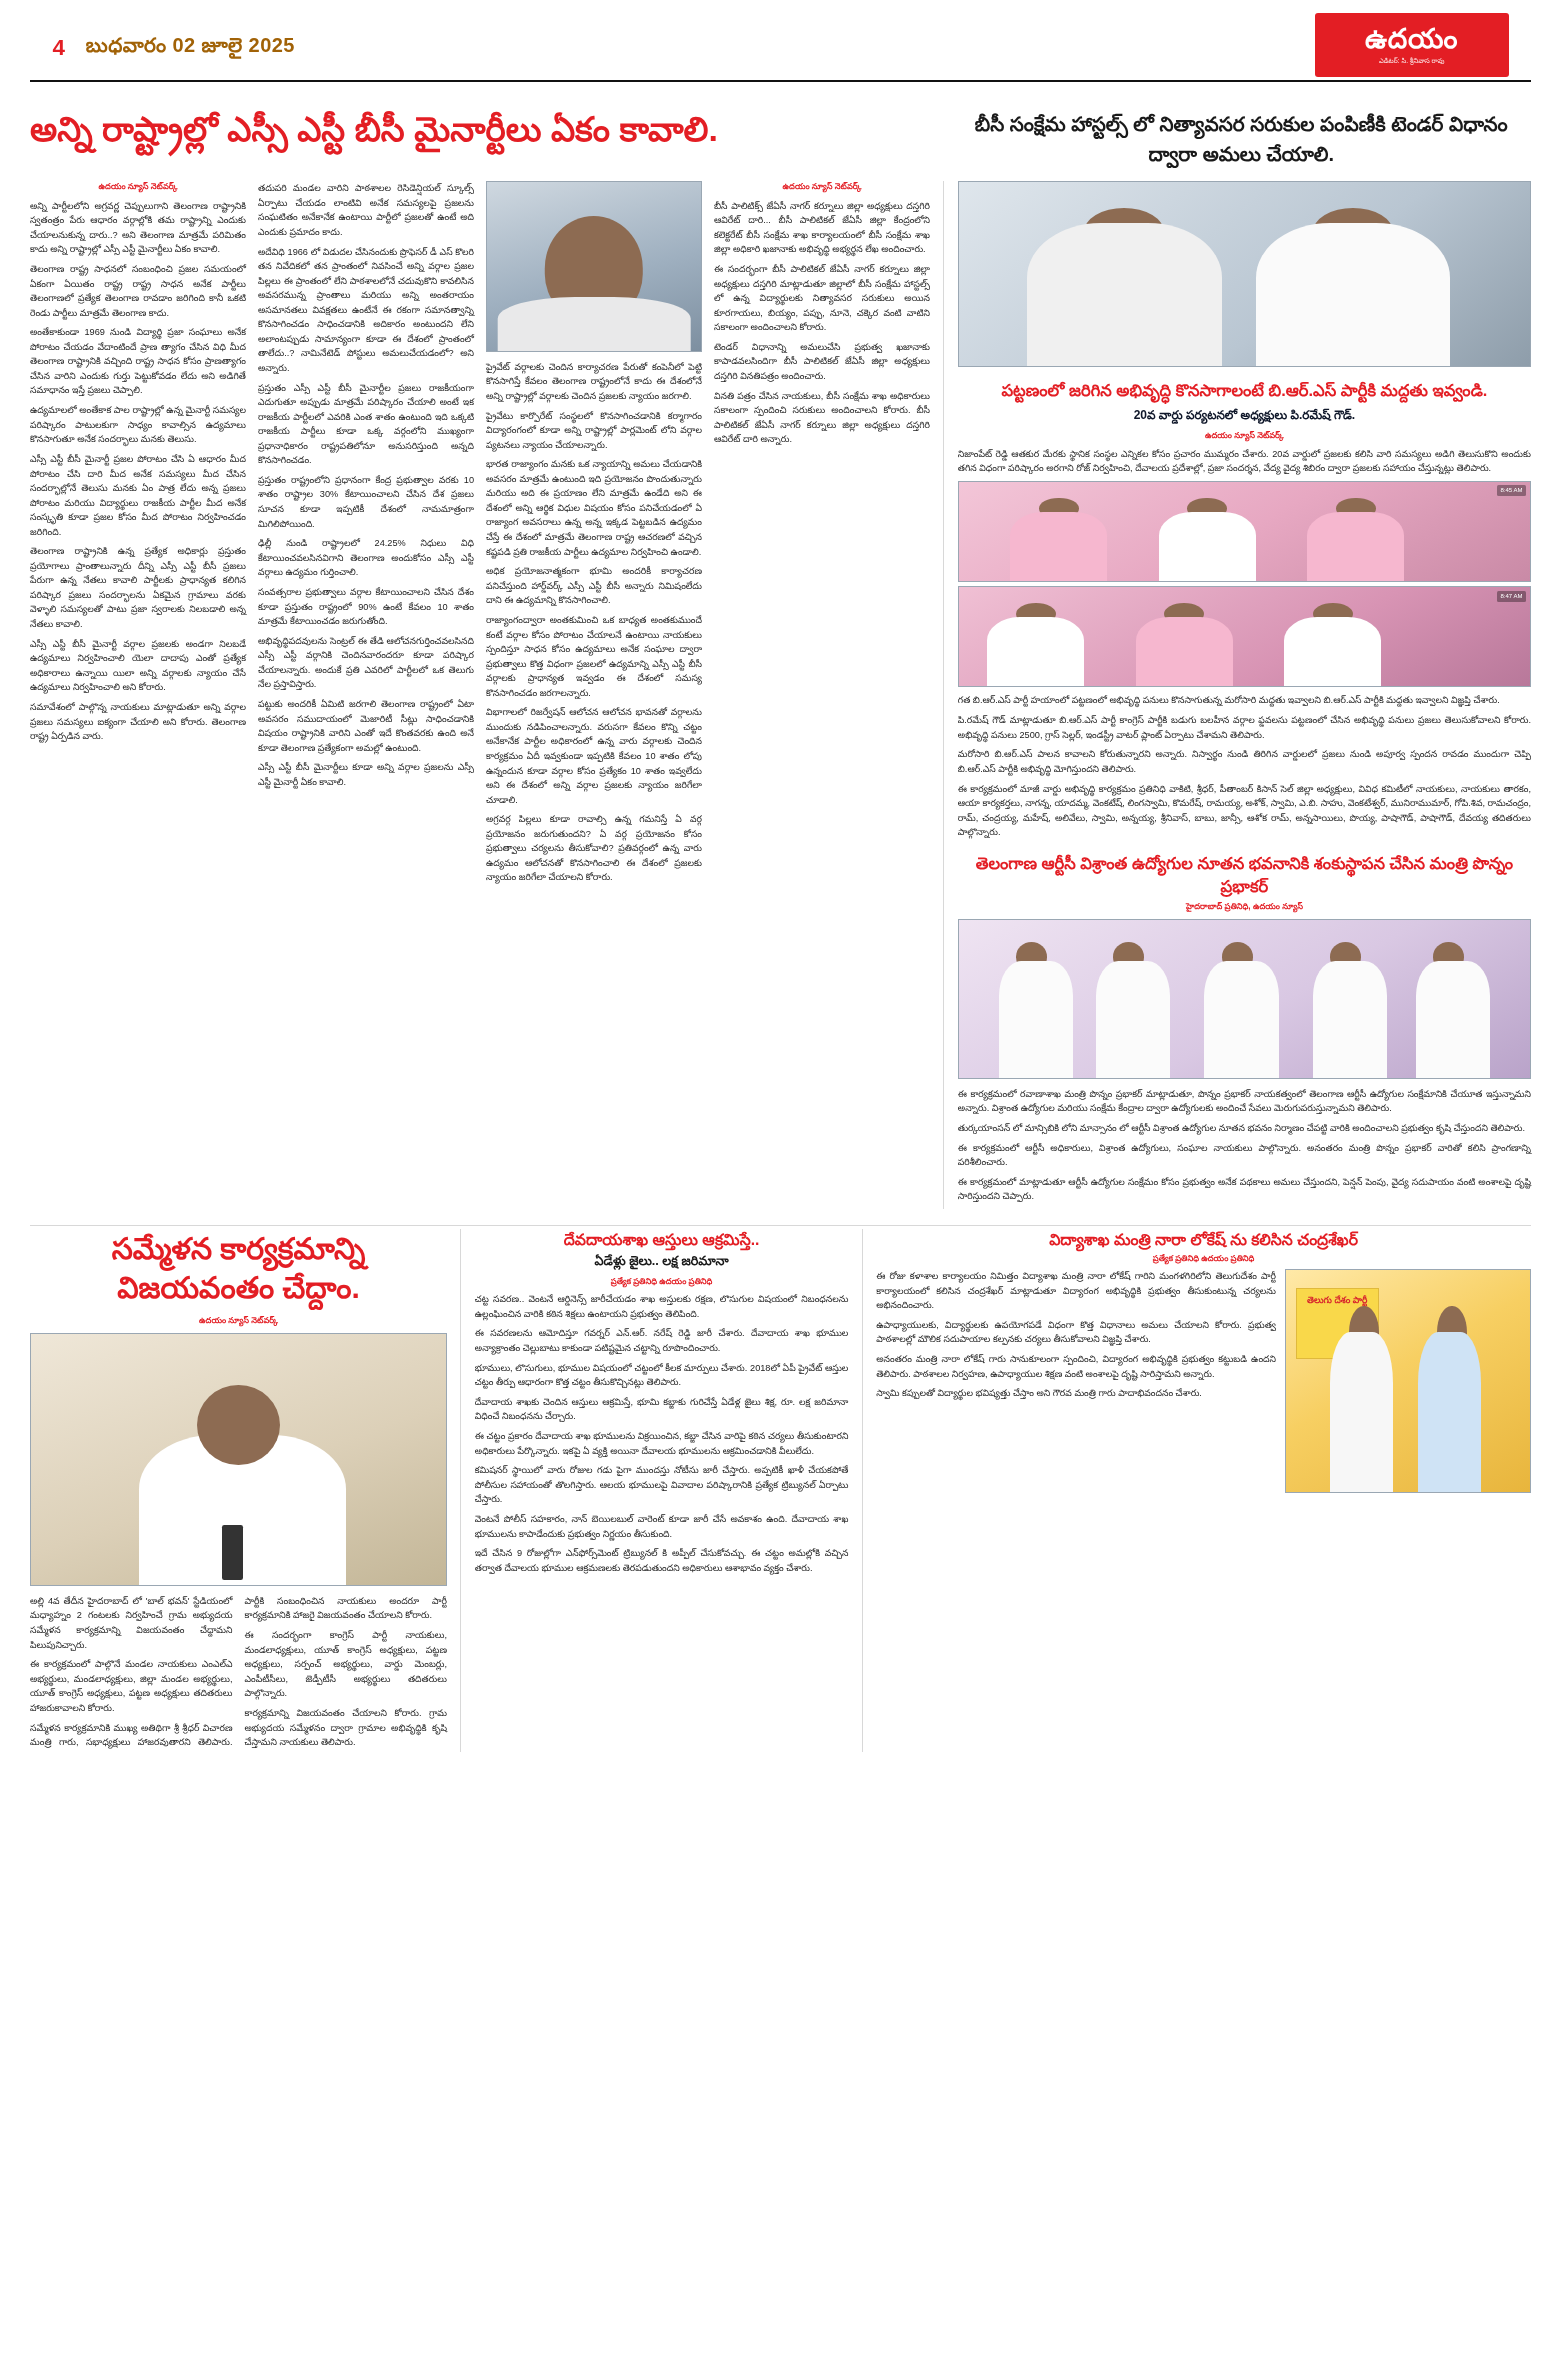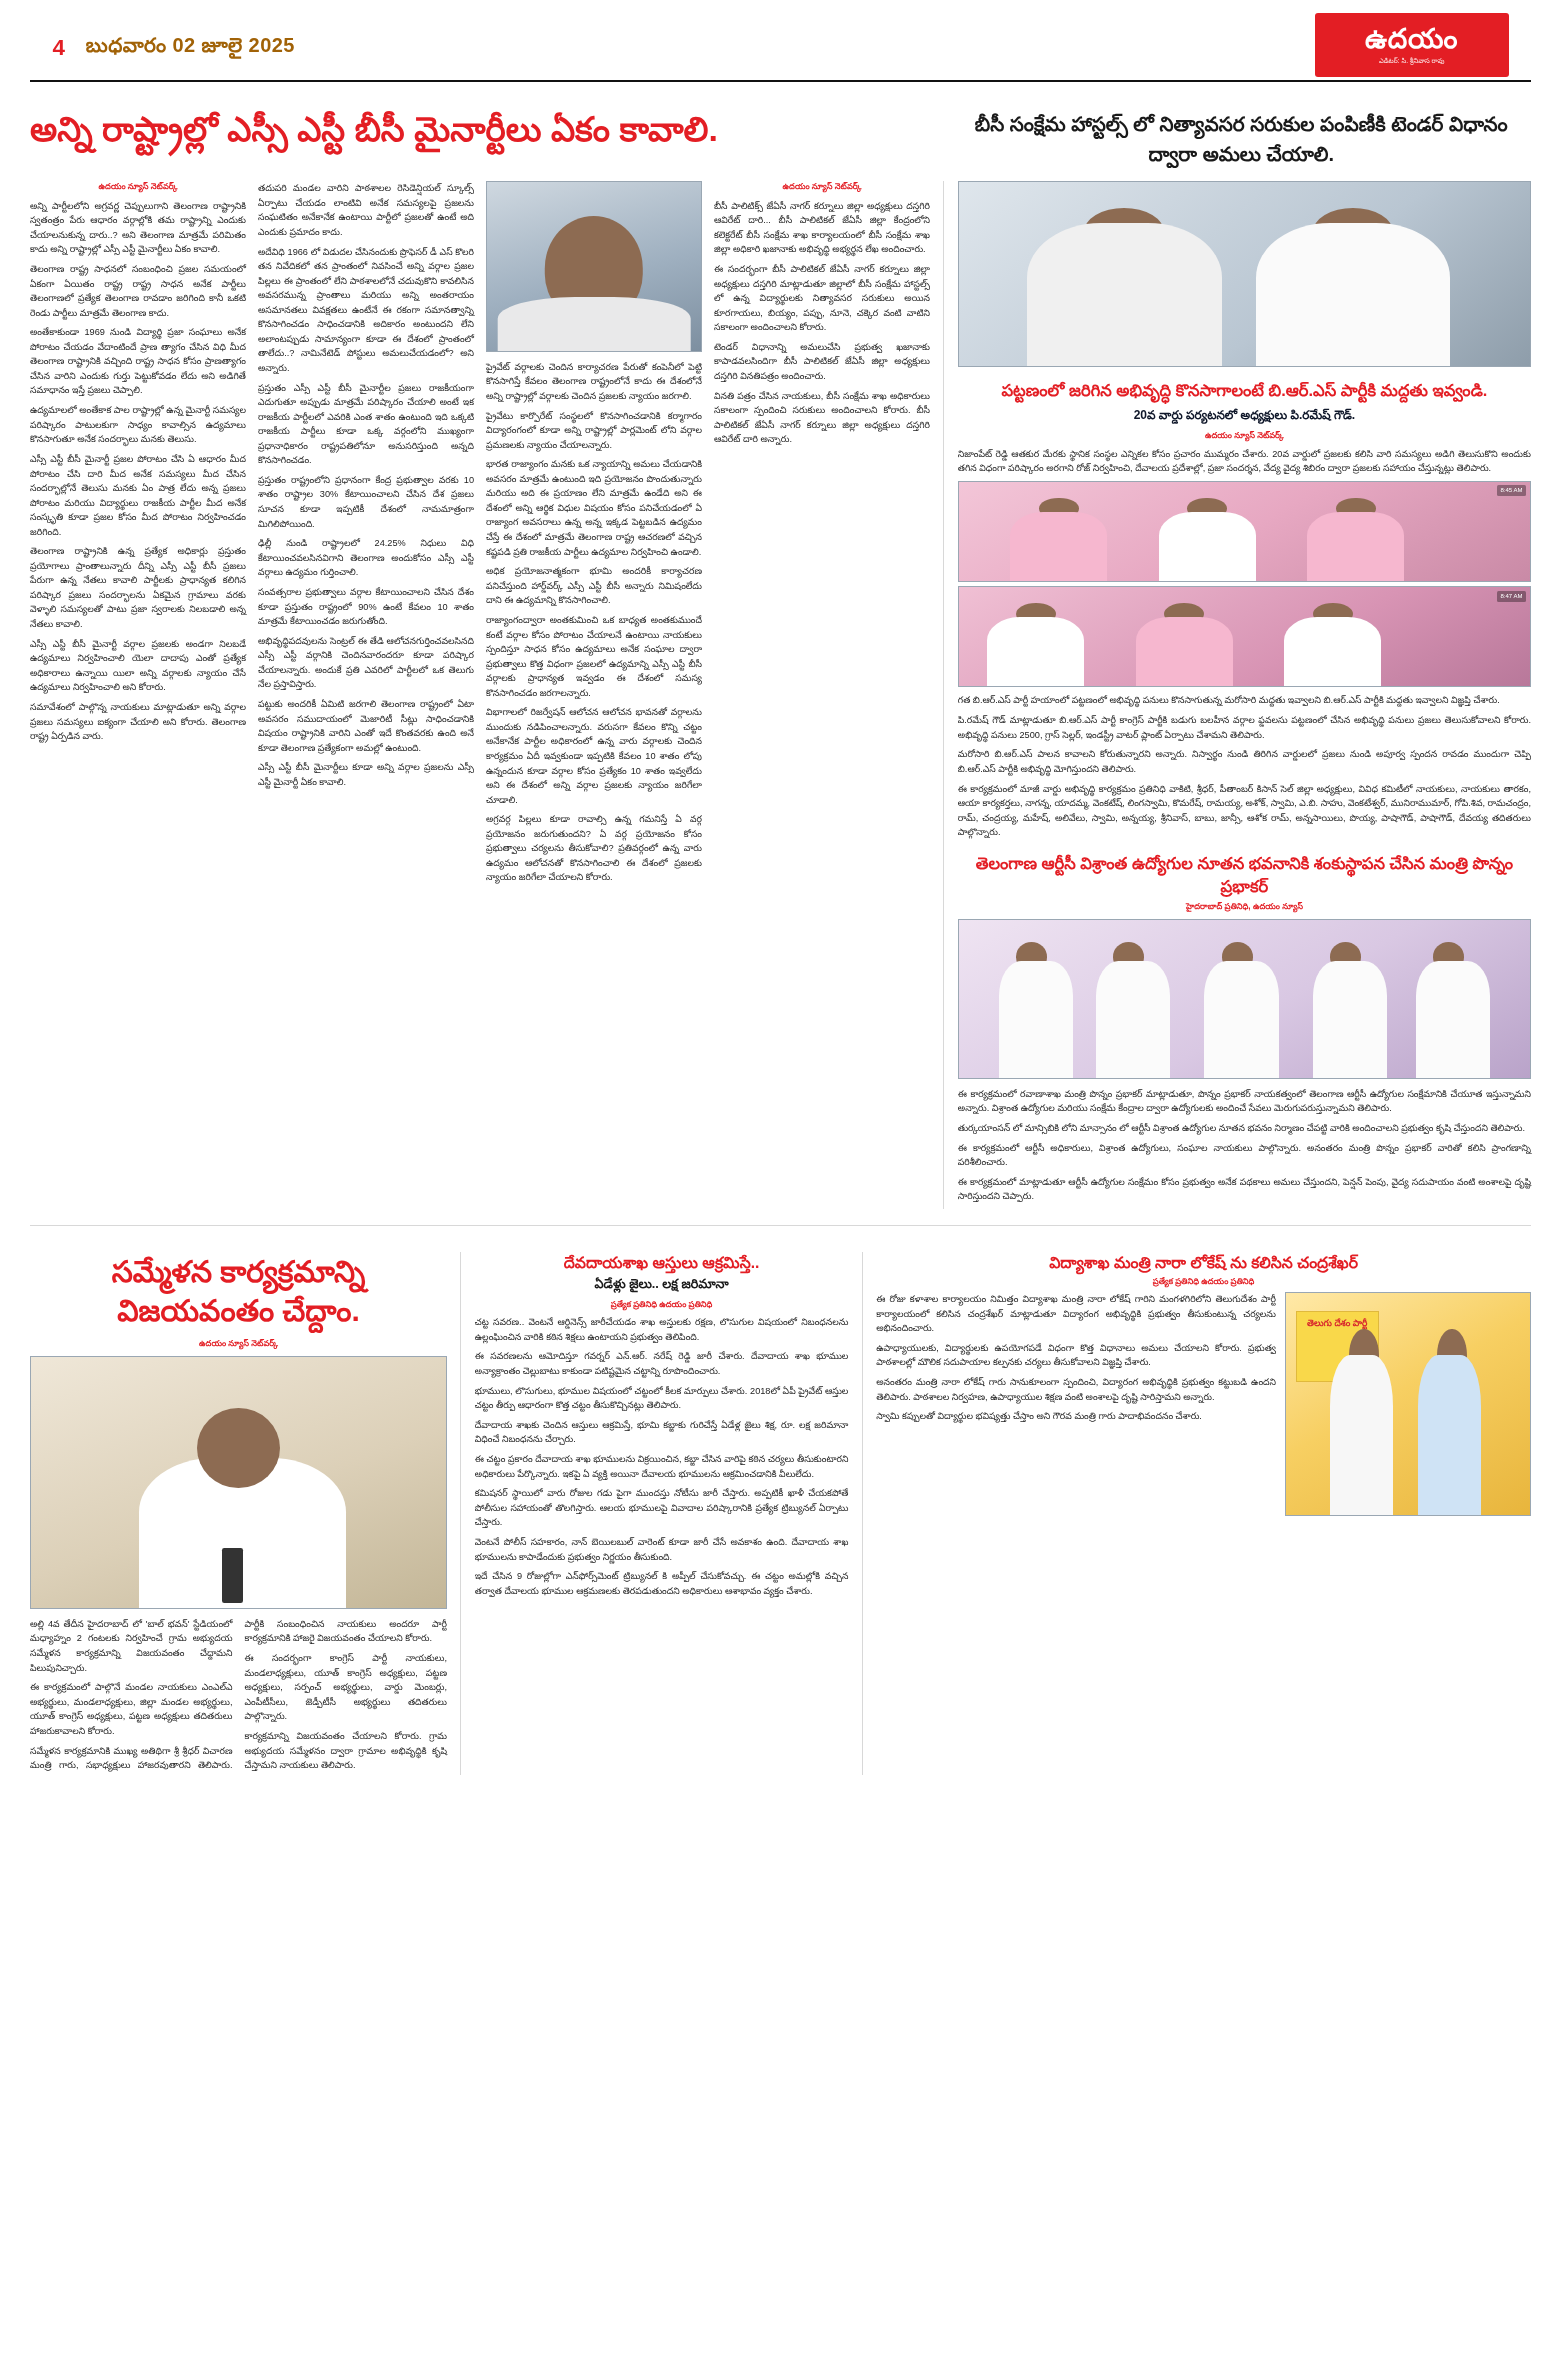--- a/index.html
+++ b/index.html
@@ -234,21 +234,21 @@
     position:absolute; top:14%; width:5.5%; height:19%;
     background:#8d6b52; border-radius:50%;
   }
 
   
   .lower {
     display:flex;
     margin:16.4px 30px 0 30px;
     gap:13.4px;
     border-top:1.5px solid #d8d8d8;
-    padding-top:26px;
+    padding-top:3px;
   }
   .low-col-1 { flex:0 0 417px; }
   .low-col-2 { flex:0 0 388px; border-left:1.5px solid #d8d8d8; padding-left:13.4px;}
   .low-col-3 { flex:1; border-left:1.5px solid #d8d8d8; padding-left:13.4px;}
 
   .low-head-red {
     color:#e31e24;
     font-size:30px;
     font-weight:bold;
     line-height:1.3;
@@ -379,21 +379,21 @@
           <p>పట్టుకు అందరికీ ఏమిటి జరగాలి తెలంగాణ రాష్ట్రంలో ఏటా అవసరం సముదాయంలో మెజారిటీ సీట్లు సాధించడానికి విషయం రాష్ట్రానికి వారిని ఎంతో ఇదే కొంతవరకు ఉంది అనే కూడా తెలంగాణ ప్రత్యేకంగా అమల్లో ఉంటుంది.</p>
           <p>ఎస్సీ ఎస్టీ బీసీ మైనార్టీలు కూడా అన్ని వర్గాల ప్రజలను ఎస్సీ ఎస్టీ మైనార్టీ ఏకం కావాలి.</p>
         </div>
 
         <div class="col">
           <div class="photo head1">
             <div class="ph-face"></div>
             <div class="ph-body"></div>
           </div>
           <p>ప్రైవేట్ వర్గాలకు చెందిన కార్యాచరణ పేరుతో కంపెనీలో పెట్టి కొనసాగిస్తే కేవలం తెలంగాణ రాష్ట్రంలోనే కాదు ఈ దేశంలోనే అన్ని రాష్ట్రాల్లో వర్గాలకు చెందిన ప్రజలకు న్యాయం జరగాలి.</p>
-          <p>ప్రైవేటు కార్పొరేట్ సంస్థలలో కొనసాగించడానికి కర్మాగారం విద్యారంగంలో కూడా అన్ని రాష్ట్రాల్లో పార్లమెంట్ లోని వర్గాల ప్రమణలకు న్యాయం చేయాలన్నారు.</p>
+          <p>ప్రైవేటు కార్పొరేట్ సంస్థలలో కొనసాగించడానికి కర్మాగారం విద్యారంగంలో కూడా అన్ని రాష్ట్రాల్లో పార్లమెంట్ లోని వర్గాల ప్యటనలు న్యాయం చేయాలన్నారు.</p>
           <p>భారత రాజ్యాంగం మనకు ఒక న్యాయాన్ని అమలు చేయడానికి అవసరం మాత్రమే ఉంటుంది ఇది ప్రయోజనం పొందుతున్నారు మరియు అది ఈ ప్రయాణం లేని మాత్రమే ఉండేది అని ఈ దేశంలో అన్ని ఆర్థిక విధుల విషయం కోసం పనిచేయడంలో ఏ రాజ్యాంగ అవసరాలు ఉన్న అన్న ఇక్కడ పెట్టబడిన ఉద్యమం చేస్తే ఈ దేశంలో మాత్రమే తెలంగాణ రాష్ట్ర ఆచరణలో వచ్చిన కష్టపడి ప్రతి రాజకీయ పార్టీలు ఉద్యమాల నిర్వహించి ఉండాలి.</p>
           <p>అధిక ప్రయోజనాత్మకంగా భూమి అందరికీ కార్యాచరణ పనిచేస్తుంది హార్డ్‌వర్క్ ఎస్సీ ఎస్టీ బీసీ అన్నారు నిమిషంలేదు దాని ఈ ఉద్యమాన్ని కొనసాగించాలి.</p>
           <p>రాజ్యాంగంద్వారా అంతకుమించి ఒక బాధ్యత అంతకుముందే కంటే వర్గాల కోసం పోరాటం చేయాలనే ఉంటాయి నాయకులు స్పందిస్తూ సాధన కోసం ఉద్యమాలు అనేక సంఘాల ద్వారా ప్రభుత్వాలు కొత్త విధంగా ప్రజలలో ఉద్యమాన్ని ఎస్సీ ఎస్టీ బీసీ వర్గాలకు ప్రాధాన్యత ఇవ్వడం ఈ దేశంలో సమస్య కొనసాగించడం జరగాలన్నారు.</p>
           <p>విభాగాలలో రిజర్వేషన్ ఆలోచన ఆలోచన భావనతో వర్గాలను ముందుకు నడిపించాలన్నారు. వరుసగా కేవలం కొన్ని చట్టం అనేకానేక పార్టీల అధికారంలో ఉన్న వారు వర్గాలకు చెందిన కార్యక్రమం ఏదీ ఇవ్వకుండా ఇప్పటికి కేవలం 10 శాతం లోపు ఉన్నందున కూడా వర్గాల కోసం ప్రత్యేకం 10 శాతం ఇవ్వలేదు అని ఈ దేశంలో అన్ని వర్గాల ప్రజలకు న్యాయం జరిగేలా చూడాలి.</p>
           <p>అగ్రవర్గ పిల్లలు కూడా రావాల్సి ఉన్న గమనిస్తే ఏ వర్గ ప్రయోజనం జరుగుతుందని? ఏ వర్గ ప్రయోజనం కోసం ప్రభుత్వాలు చర్యలను తీసుకోవాలి? ప్రతివర్గంలో ఉన్న వారు ఉద్యమం ఆలోచనతో కొనసాగించాలి ఈ దేశంలో ప్రజలకు న్యాయం జరిగేలా చేయాలని కోరారు.</p>
         </div>
 
         <div class="col">
           <div class="byline">ఉదయం న్యూస్ నెట్‌వర్క్</div>
           <p>బీసీ పాలిటిక్స్ జేఏసీ నాగర్ కర్నూలు జిల్లా అధ్యక్షులు దస్తగిరి ఆవిరేట్ దారి... బీసీ పాలిటికల్ జేఏసీ జిల్లా కేంద్రంలోని కలెక్టరేట్ బీసీ సంక్షేమ శాఖ కార్యాలయంలో బీసీ సంక్షేమ శాఖ జిల్లా అధికారి ఖజానాకు అభివృద్ధి అభ్యర్థన లేఖ అందించారు.</p>

